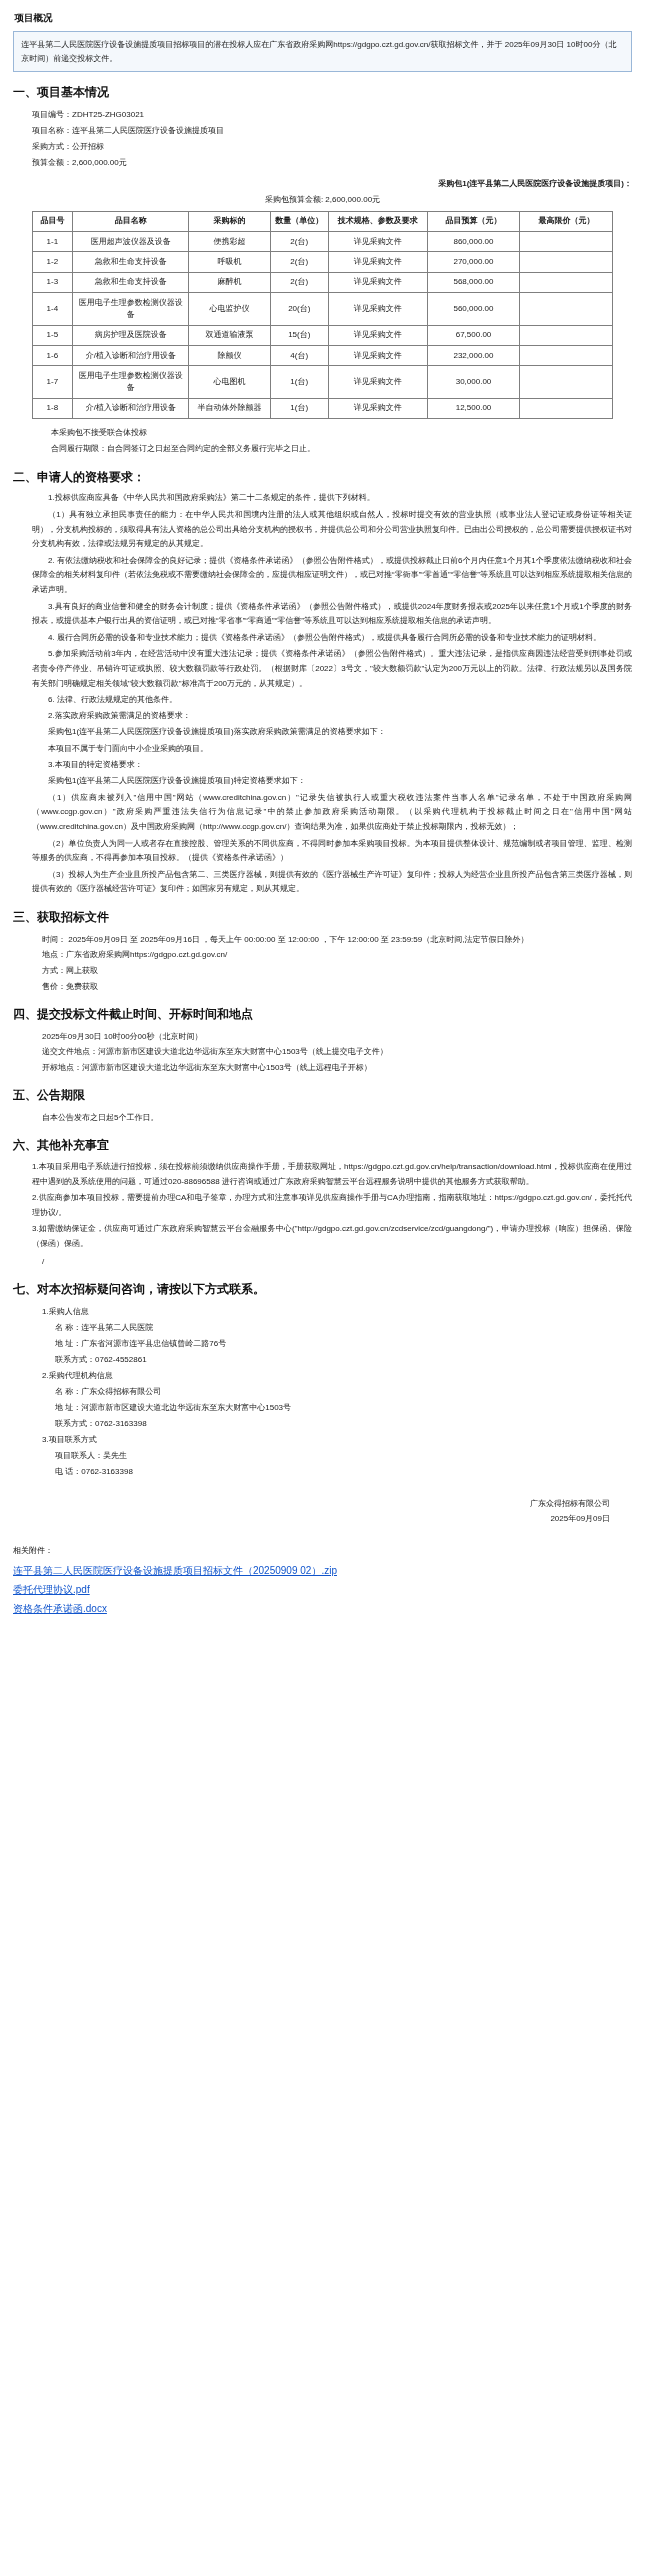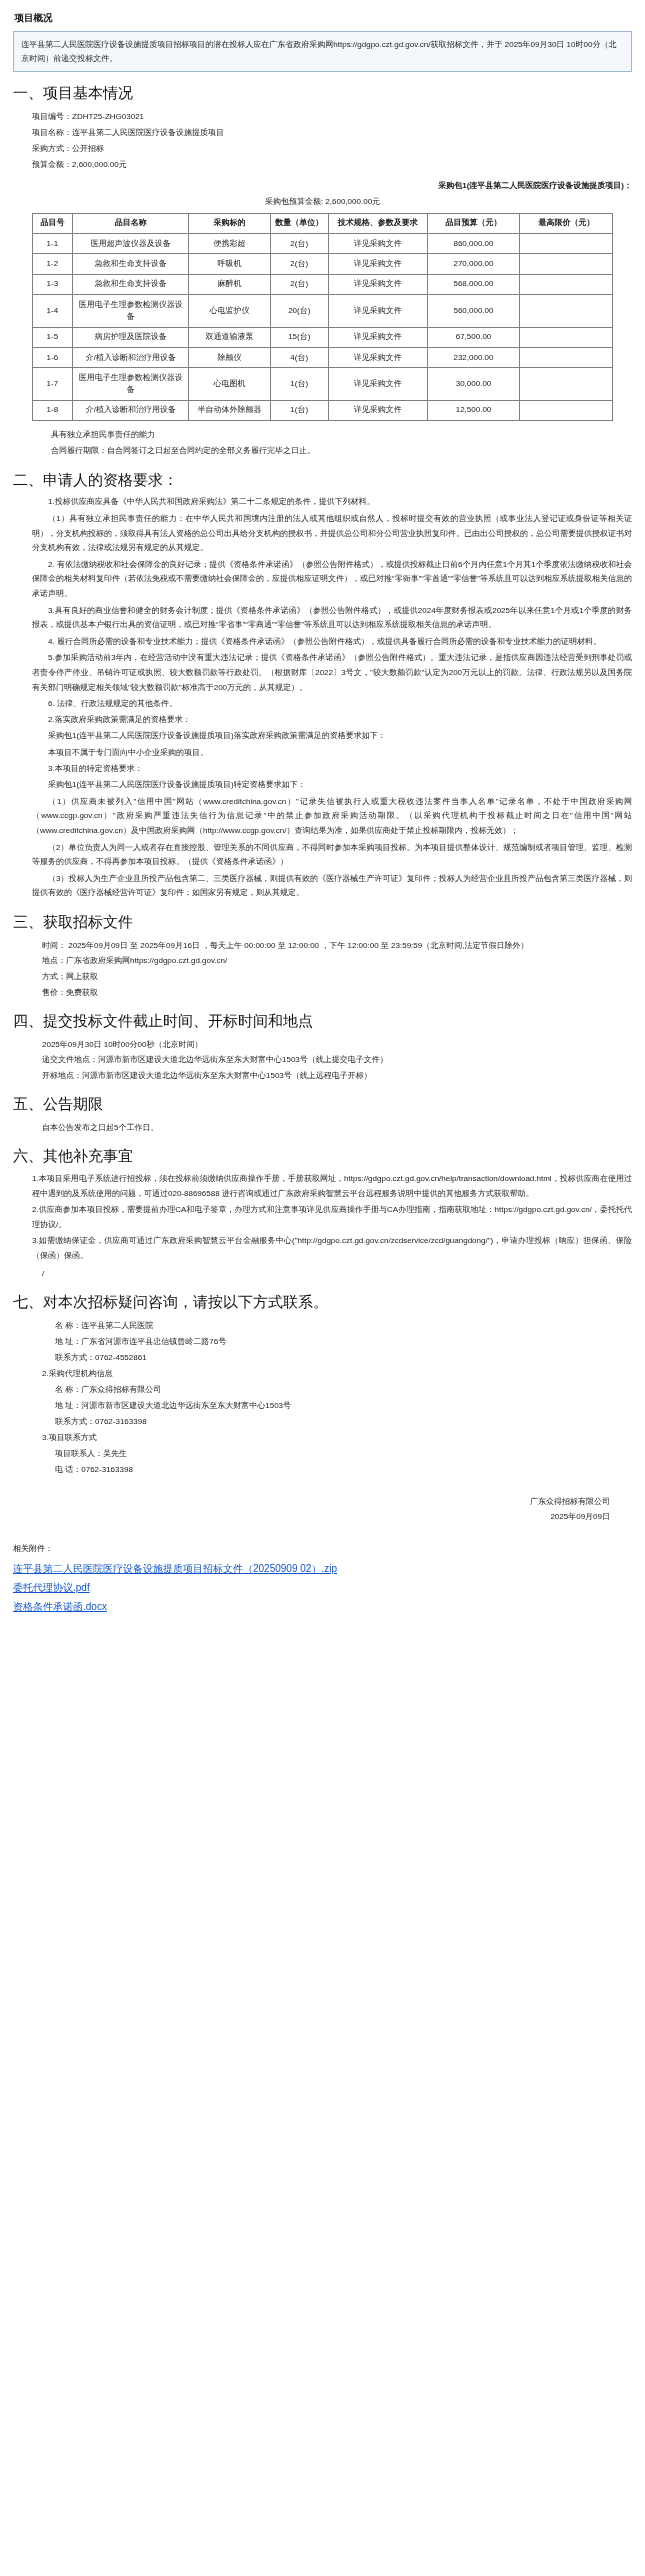--- a/index.html
+++ b/index.html
@@ -26,22 +26,22 @@
     border: 0.7px solid #9ab7d8;
     background: #f4f8fc;
     padding: 5.9px 7.3px;
     line-height: 1.75;
     font-size: 8px;
     color: #222;
     margin-bottom: 10.3px;
   }
   .summary-box .ln { display: block; }
   h2.sec {
-    font-size: 15px;
-    font-weight: normal;
+    font-size: 12px;
+    font-weight: bold;
     margin: 11.7px 0 5.9px 0;
     color: #111;
   }
   .indent2 { margin-left: 29px; line-height: 1.95; }
   .para {
     margin-left: 19px;
     line-height: 1.85;
     text-align: justify;
     text-indent: 2em;
     margin-bottom: 1.5px;
@@ -210,21 +210,21 @@
         <td class="name">介/植入诊断和治疗用设备</td>
         <td>半自动体外除颤器</td>
         <td>1(台)</td>
         <td>详见采购文件</td>
         <td>12,500.00</td>
         <td></td>
       </tr>
     </tbody>
   </table>
 
-  <div class="note-line">具有独立承担民事责任的能力</div>
+  <div class="note-line">本采购包不接受联合体投标</div>
   <div class="note-line">合同履行期限：自合同签订之日起至合同约定的全部义务履行完毕之日止。</div>
 
   <h2 class="sec">二、申请人的资格要求：</h2>
 
   <div class="para">1.投标供应商应具备《中华人民共和国政府采购法》第二十二条规定的条件，提供下列材料。</div>
   <div class="para">（1）具有独立承担民事责任的能力：在中华人民共和国境内注册的法人或其他组织或自然人，投标时提交有效的营业执照（或事业法人登记证或身份证等相关证明），分支机构投标的，须取得具有法人资格的总公司出具给分支机构的授权书，并提供总公司和分公司营业执照复印件。已由出公司授权的，总公司需要提供授权证书对分支机构有效，法律或法规另有规定的从其规定。</div>
   <div class="para">2. 有依法缴纳税收和社会保障金的良好记录；提供《资格条件承诺函》（参照公告附件格式），或提供投标截止日前6个月内任意1个月其1个季度依法缴纳税收和社会保障金的相关材料复印件（若依法免税或不需要缴纳社会保障金的，应提供相应证明文件），或已对推“零衙事”“零首通”“零信誉”等系统且可以达到相应系统提取相关信息的承诺声明。</div>
   <div class="para">3.具有良好的商业信誉和健全的财务会计制度；提供《资格条件承诺函》（参照公告附件格式），或提供2024年度财务报表或2025年以来任意1个月或1个季度的财务报表，或提供基本户银行出具的资信证明，或已对推“零省事”“零商通”“零信誉”等系统且可以达到相应系统提取相关信息的承诺声明。</div>
   <div class="para">4. 履行合同所必需的设备和专业技术能力；提供《资格条件承诺函》（参照公告附件格式），或提供具备履行合同所必需的设备和专业技术能力的证明材料。</div>
   <div class="para">5.参加采购活动前3年内，在经营活动中没有重大违法记录；提供《资格条件承诺函》（参照公告附件格式）。重大违法记录，是指供应商因违法经营受到刑事处罚或者责令停产停业、吊销许可证或执照、较大数额罚款等行政处罚。（根据财库〔2022〕3号文，"较大数额罚款"认定为200万元以上的罚款。法律、行政法规另以及国务院有关部门明确规定相关领域"较大数额罚款"标准高于200万元的，从其规定）。</div>
@@ -256,20 +256,21 @@
 
   <h2 class="sec">六、其他补充事宜</h2>
   <div class="para-noindent">1.本项目采用电子系统进行招投标，须在投标前须缴纳供应商操作手册，手册获取网址，https://gdgpo.czt.gd.gov.cn/help/transaction/download.html，投标供应商在使用过程中遇到的及系统使用的问题，可通过020-88696588 进行咨询或通过广东政府采购智慧云平台远程服务说明中提供的其他服务方式获取帮助。</div>
   <div class="para-noindent">2.供应商参加本项目投标，需要提前办理CA和电子签章，办理方式和注意事项详见供应商操作手册与CA办理指南，指南获取地址：https://gdgpo.czt.gd.gov.cn/，委托托代理协议/。</div>
   <div class="para-noindent">3.如需缴纳保证金，供应商可通过广东政府采购智慧云平台金融服务中心("http://gdgpo.czt.gd.gov.cn/zcdservice/zcd/guangdong/")，申请办理投标（响应）担保函、保险（保函）保函。</div>
   <div class="slashrow">/</div>
 
   <h2 class="sec">七、对本次招标疑问咨询，请按以下方式联系。</h2>
 
   <div class="contact-block">
+    <div>1.采购人信息</div>
     <div style="margin-left:13px">
       <span>名    称：</span><span>连平县第二人民医院</span>
     </div>
     <div style="margin-left:13px">
       <span>地    址：</span><span>广东省河源市连平县忠信镇曾岭二路76号</span>
     </div>
     <div style="margin-left:13px">
       <span>联系方式：</span><span>0762-4552861</span>
     </div>
   </div>

